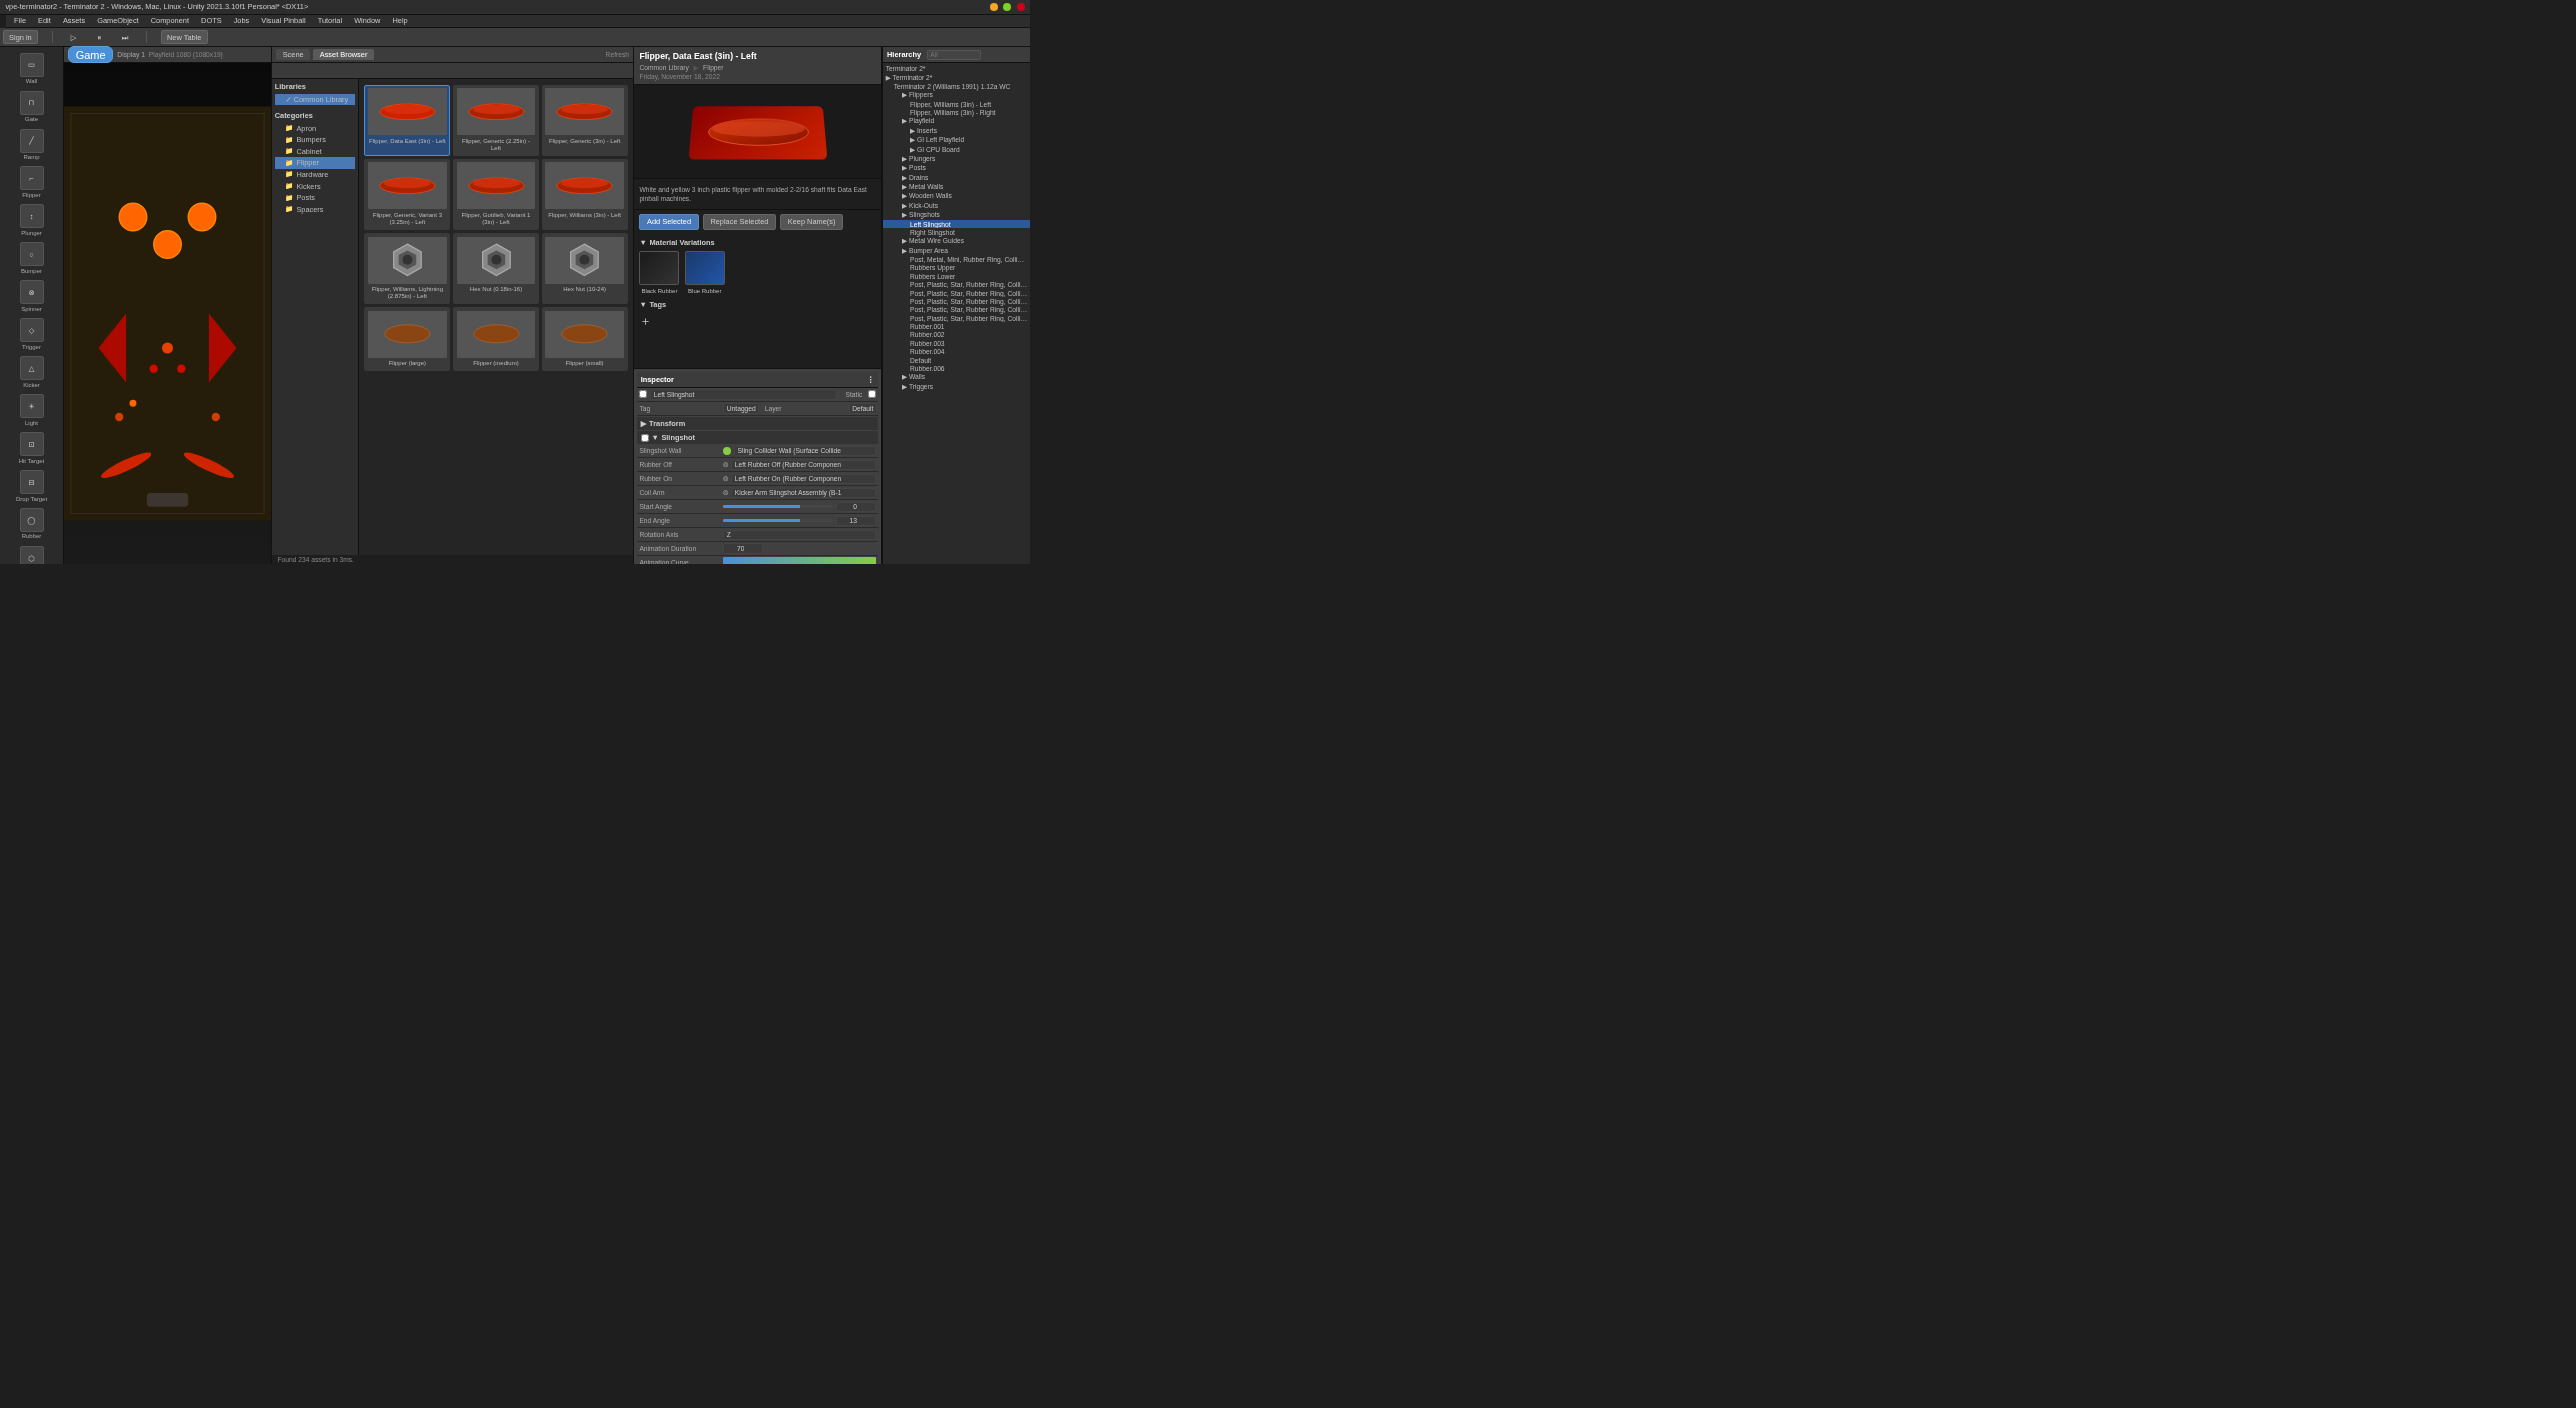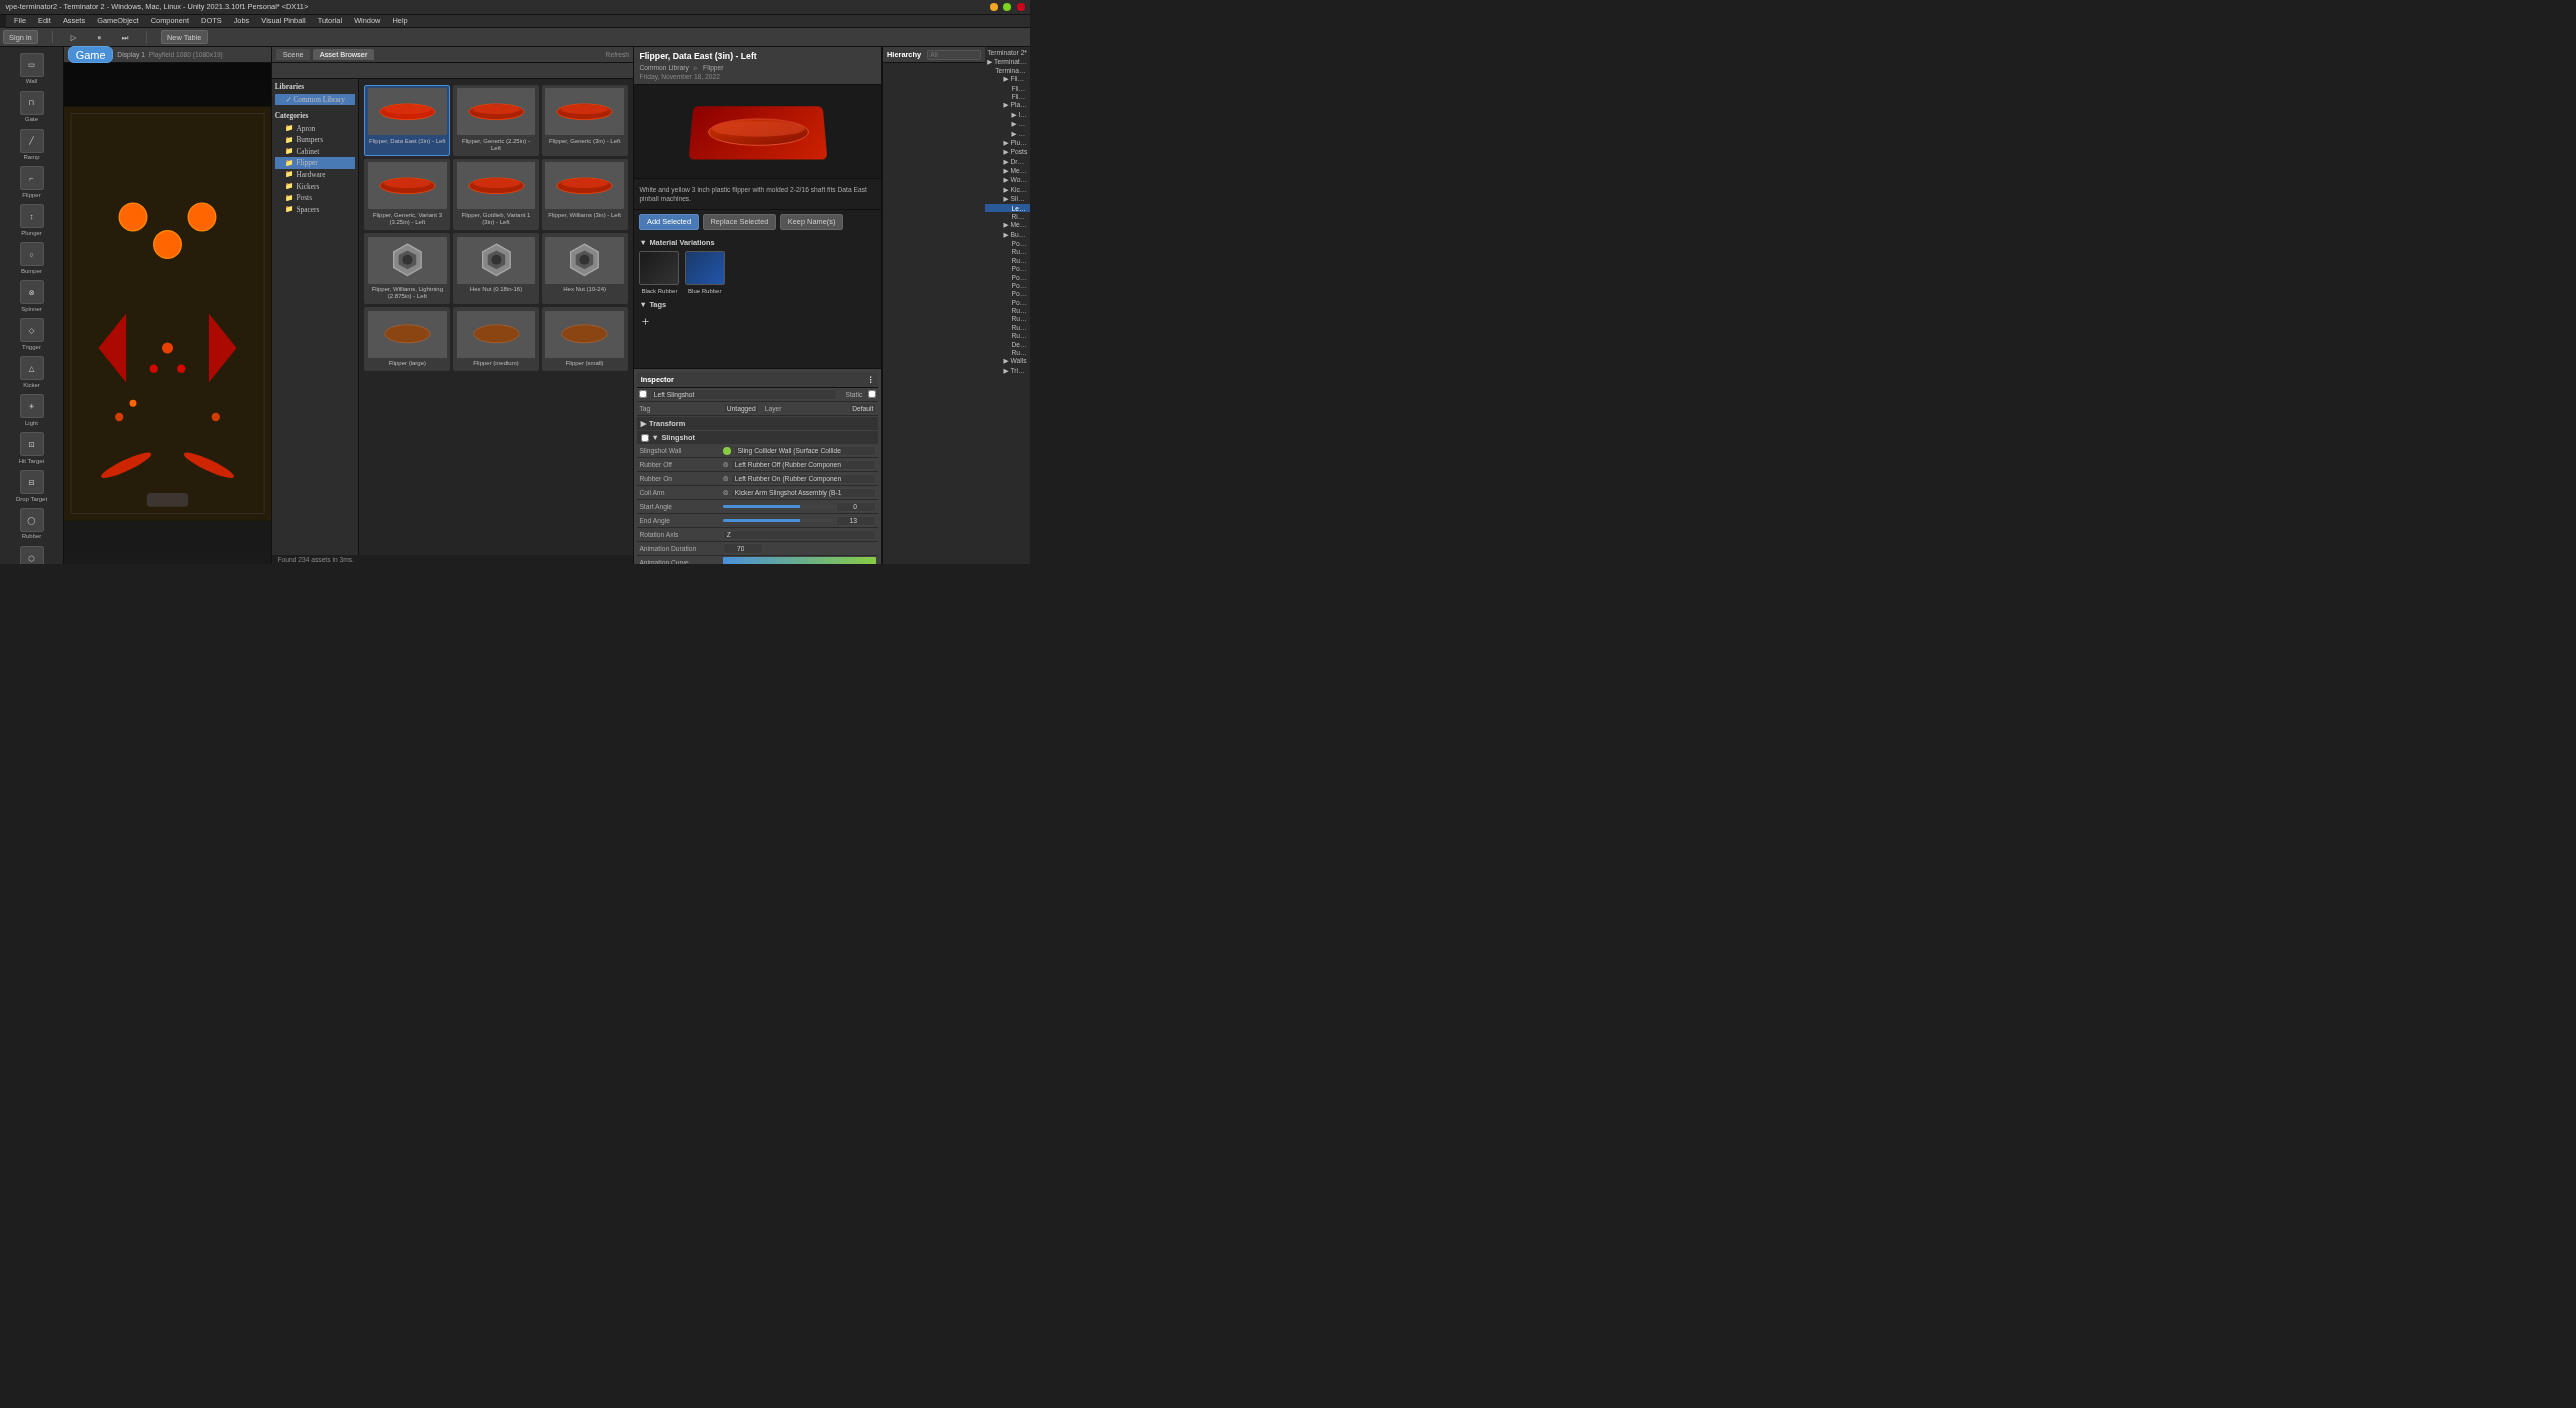--- a/index.html
+++ b/index.html
@@ -198,21 +198,21 @@
       overflow: hidden;
     }
     #library-panel {
       width: 87px;
       background: #2d2d2d;
       border-right: 0.7px solid #111;
       padding: 2.7px;
       overflow-y: auto;
       flex-shrink: 0;
     }
-    .lib-section { margin-bottom: 5.4px; font-family: Liberation Serif, serif; }
+    .lib-section { margin-bottom: 5.4px; }
     .lib-title { font-size: 7.4px; font-weight: bold; color: #ccc; margin-bottom: 2.7px; }
     .lib-item {
       padding: 1.3px 2.7px 1.3px 10.7px;
       font-size: 7.4px;
       color: #bbb;
       cursor: pointer;
       display: flex;
       align-items: center;
       gap: 2.7px;
     }
@@ -389,21 +389,21 @@
       margin-top: 1.3px;
     }
     .inspector-checkbox { width: 8px; height: 8px; }
 
     
     #hierarchy {
       width: 148px;
       background: #2a2a2a;
       border-left: 0.7px solid #111;
       display: flex;
-      flex-direction: row;
+      flex-direction: column;
       flex-shrink: 0;
     }
     #hier-header {
       background: #3c3c3c;
       height: 16px;
       display: flex;
       align-items: center;
       padding: 0 4px;
       border-bottom: 0.7px solid #111;
       font-weight: bold;

